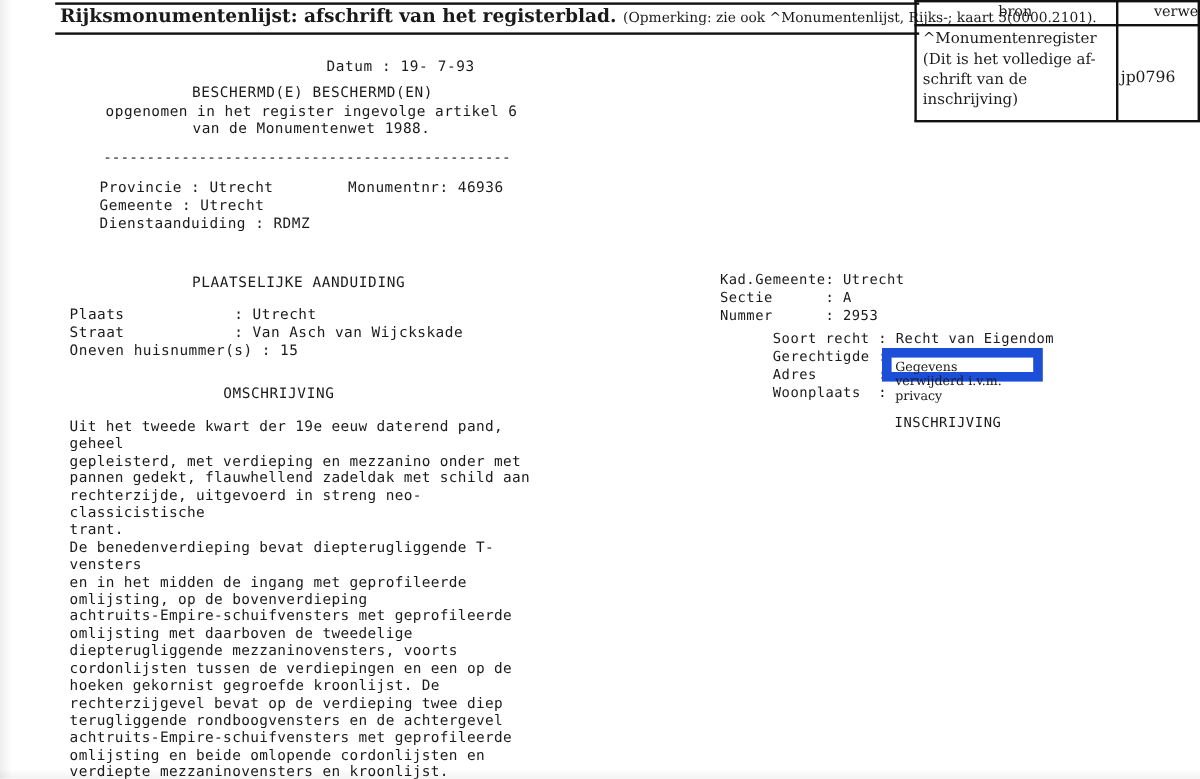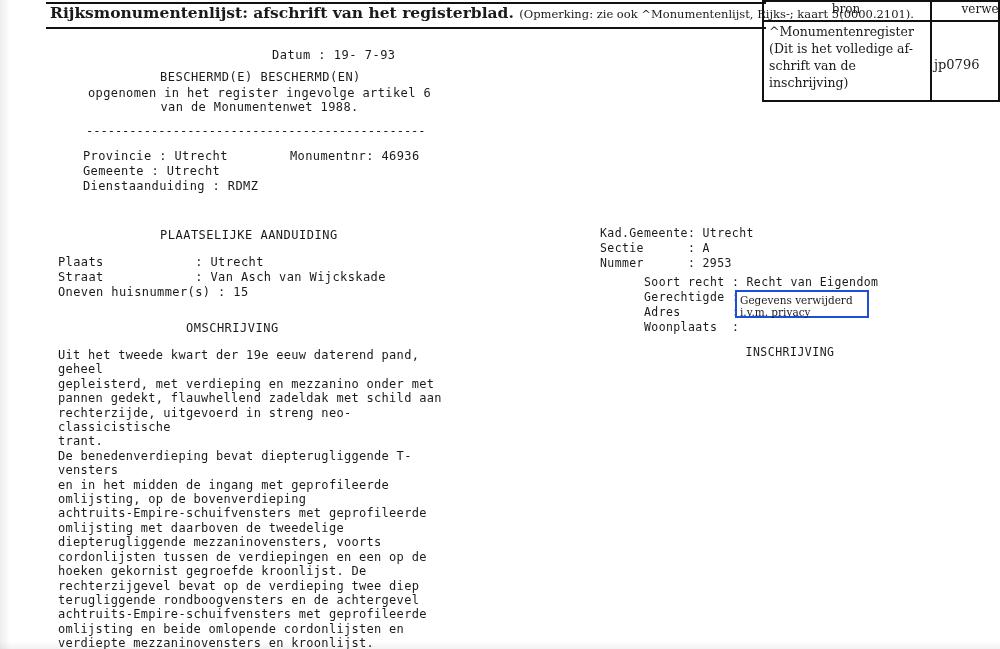--- a/index.html
+++ b/index.html
@@ -229,21 +229,21 @@
     line-height: 15px;
     letter-spacing: 0.4px;
     white-space: pre;
   }
   .privacy-box {
     position: absolute;
     left: 735px;
     top: 290px;
     width: 134px;
     height: 28px;
-    border: 2px solid #1d4ed8;
+    border: 8px solid #1d4ed8;
     background: #fff;
     font-family: "DejaVu Serif", serif;
     font-size: 10.5px;
     line-height: 12px;
     padding: 2px 3px;
     box-sizing: border-box;
   }
   .inschrijving-title {
     position: absolute;
     left: 620px;

